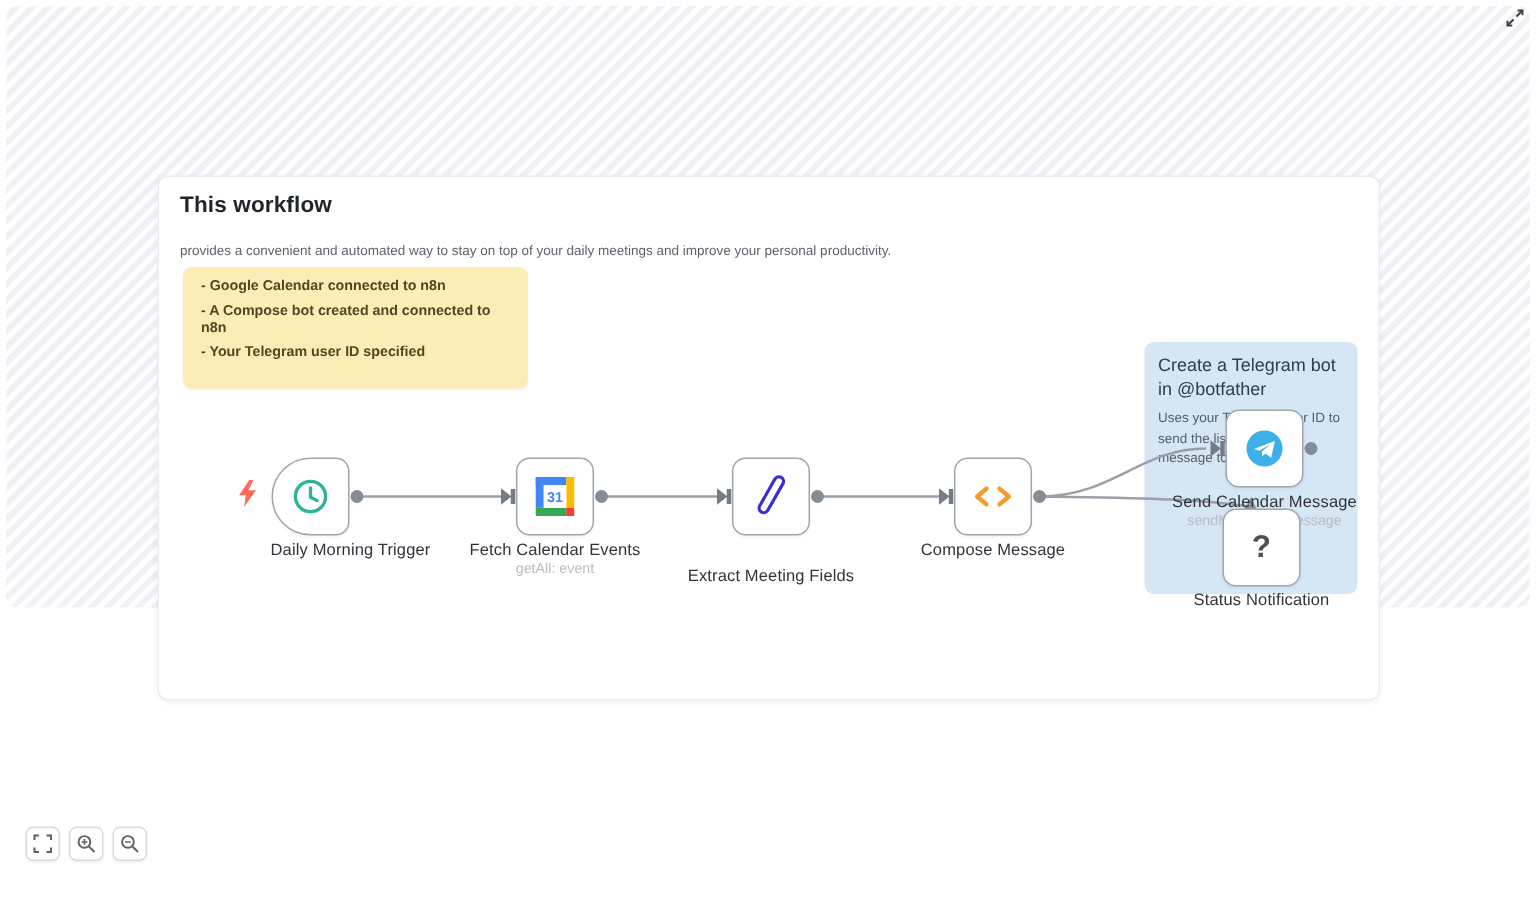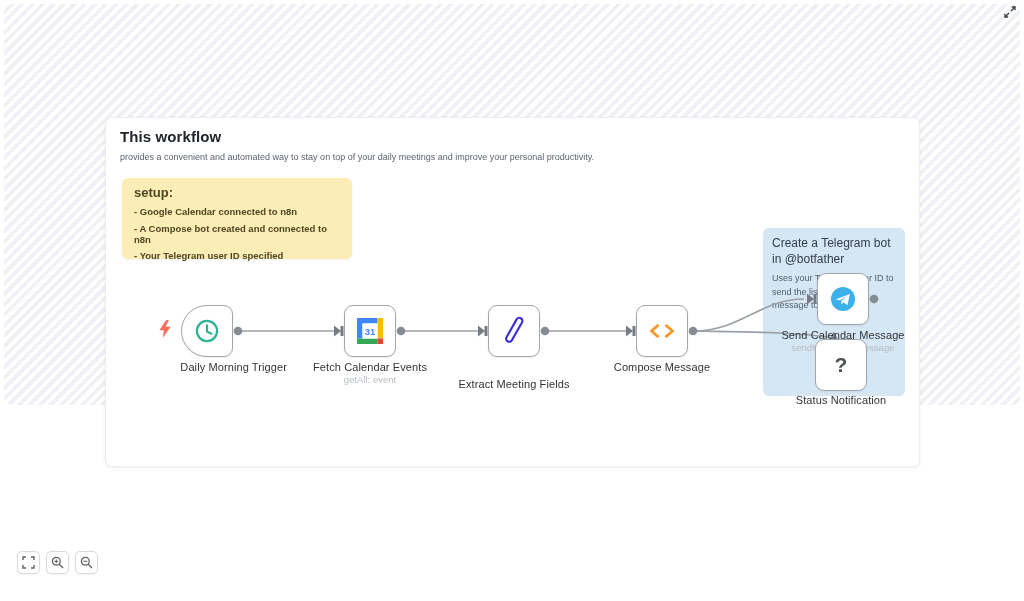--- a/index.html
+++ b/index.html
@@ -14,21 +14,21 @@
 
   
   .note { position:absolute; border-radius:7px; }
   .note-main {
     left:105px; top:117px; width:815px; height:350px;
     background:#ffffff; border:1px solid #ebedf1;
     box-shadow:0 1px 4px rgba(45,55,75,.07);
     padding:10px 14px;
   }
   .note-main h1 { font-size:15px; font-weight:700; color:#20242b; letter-spacing:.1px; }
-  .note-main p { margin-top:7px; font-size:9px; color:#5d636d; }
+  .note-main p { margin-top:17px; font-size:9px; color:#5d636d; }
 
   .note-yellow {
     left:122px; top:178px; width:230px; height:81px;
     background:#fcecb5; border-radius:6px; padding:7px 12px;
     box-shadow:0 1px 2px rgba(120,95,20,.08);
   }
   .note-yellow h2 { font-size:13px; font-weight:700; color:#4f4722; margin-bottom:6px; }
   .note-yellow div { font-size:9.5px; font-weight:700; color:#4f4722; margin-bottom:5.5px; }
 
   .note-blue {
@@ -75,21 +75,20 @@
 
 <div id="stage">
   <div class="canvas"></div>
 
   <div class="note note-main">
     <h1>This workflow</h1>
     <p>provides a convenient and automated way to stay on top of your daily meetings and improve your personal productivity.</p>
   </div>
 
   <div class="note note-yellow">
-    <h2>setup:</h2>
     <div>- Google Calendar connected to n8n</div>
     <div>- A Compose bot created and connected to n8n</div>
     <div>- Your Telegram user ID specified</div>
   </div>
 
   <div class="note note-blue">
     <h2>Create a Telegram bot in @botfather</h2>
     <p>Uses your Telegram user ID to send the list of meetings message to Telegram.</p>
   </div>
 

